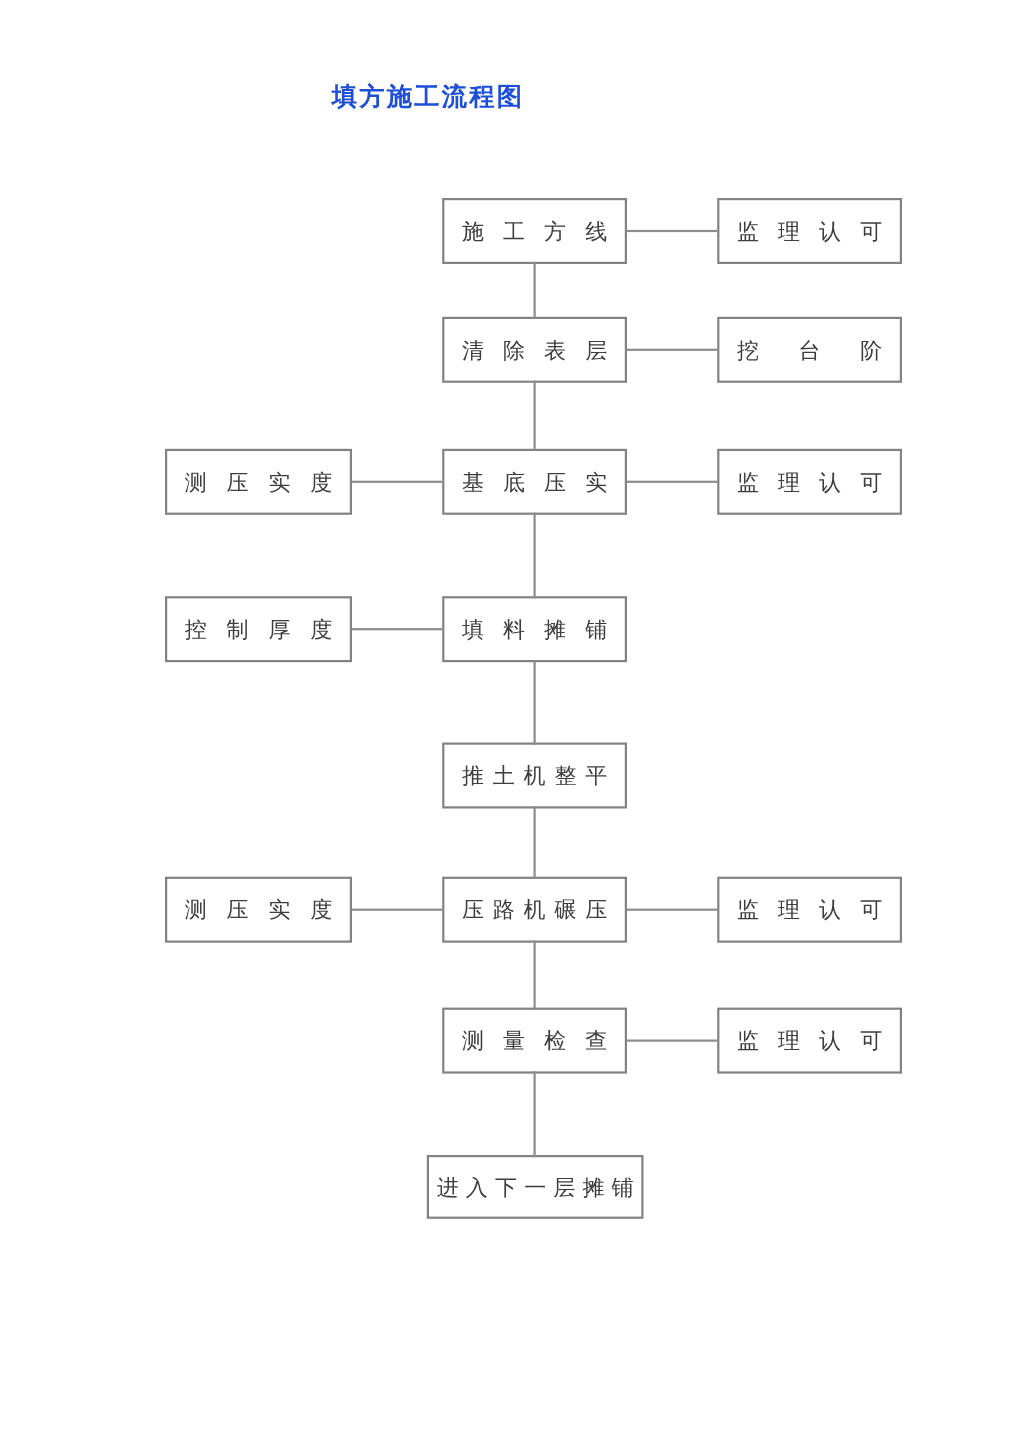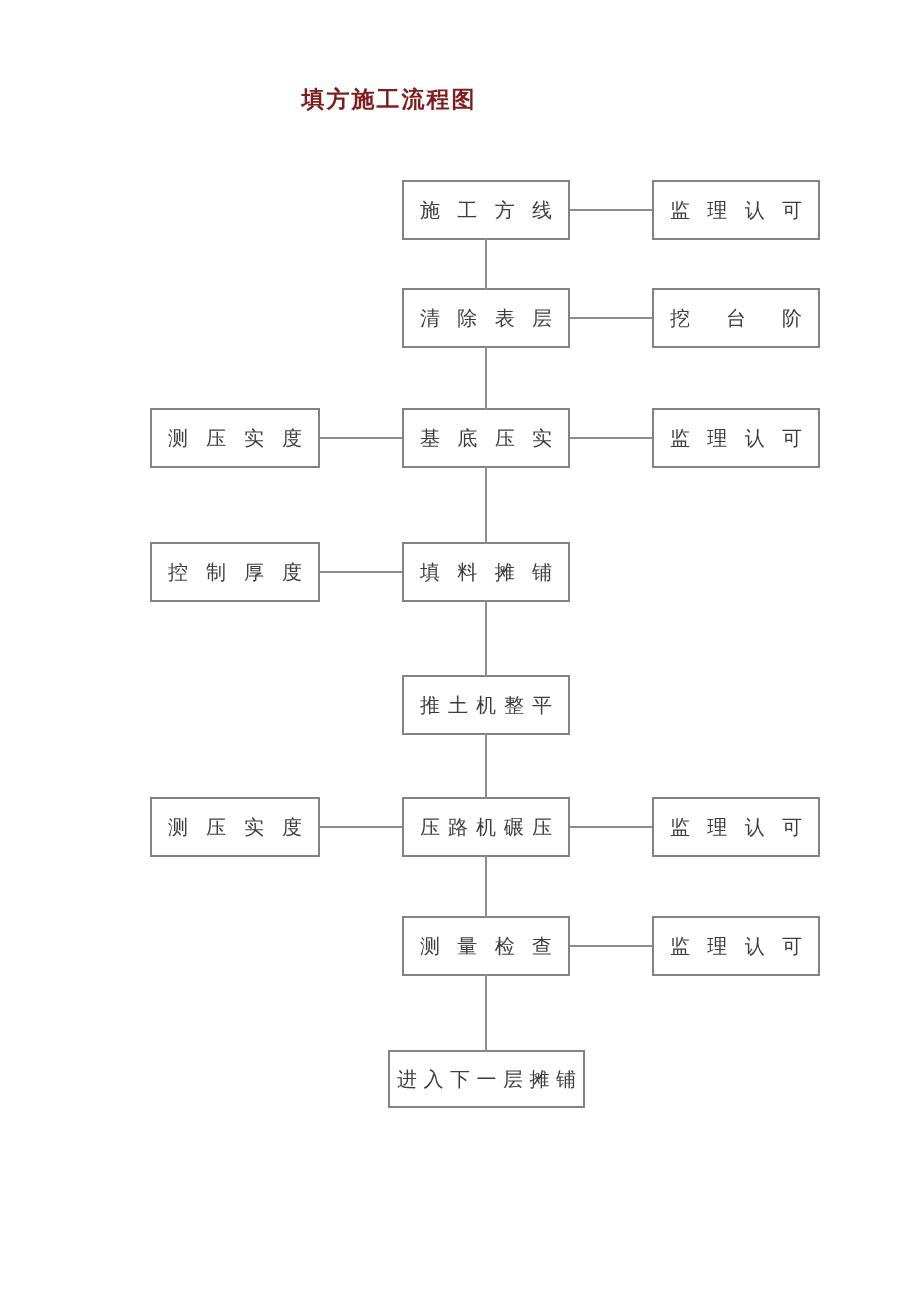--- a/index.html
+++ b/index.html
@@ -5,27 +5,27 @@
   html,body{margin:0;padding:0;background:#ffffff;}
   .page{
     position:relative;
     width:920px;height:1301px;
     background:#ffffff;
     font-family:"Liberation Serif","DejaVu Serif",serif;
     overflow:hidden;
   }
   .title{
     position:absolute;
-    top:84px;left:0;width:778px;
+    top:72px;left:0;width:778px;
     text-align:center;
     font-family:"Liberation Sans","DejaVu Sans",sans-serif;
     font-weight:bold;
     font-size:23px;
     letter-spacing:2px;
-    color:#7f1d1d;
+    color:#1d4ed8;
   }
   .node{
     position:absolute;
     box-sizing:border-box;
     height:60px;
     border:2px solid #828282;
     background:#ffffff;
     display:flex;
     align-items:center;
   }

